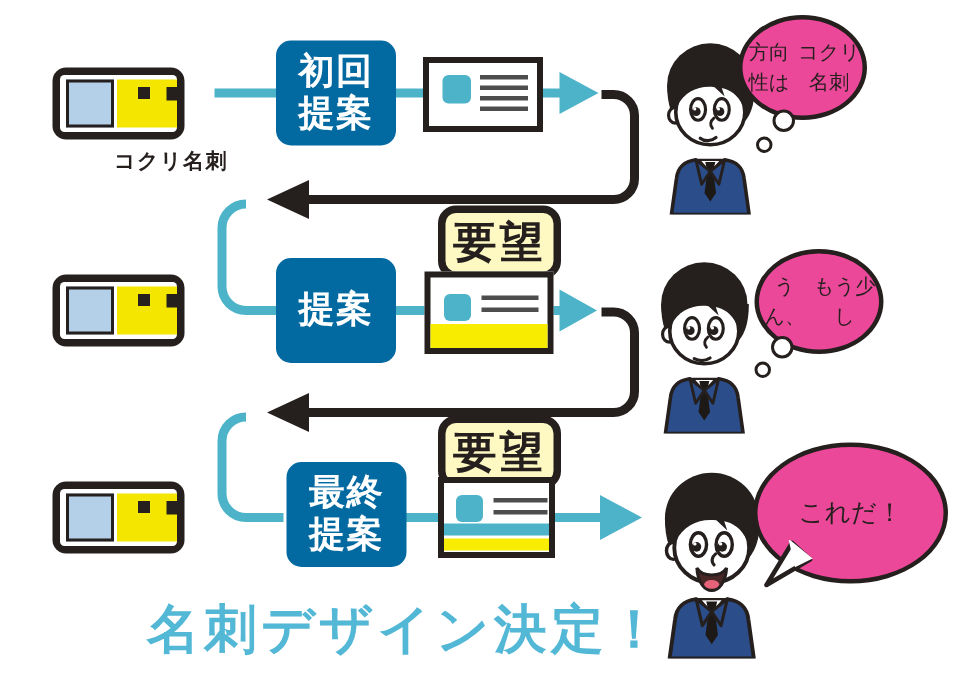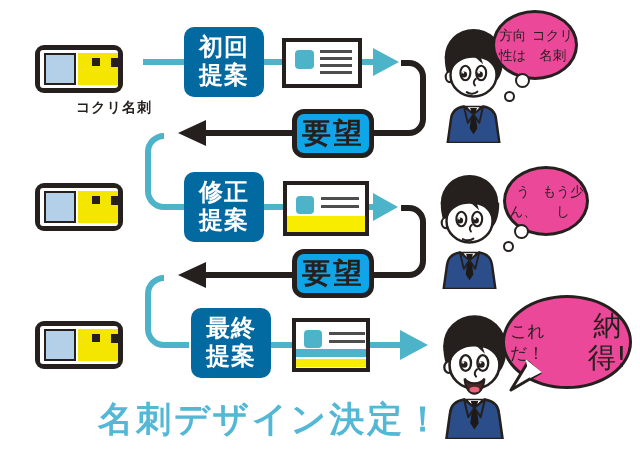--- a/index.html
+++ b/index.html
@@ -17,23 +17,23 @@
   .logo-dot{position:absolute;left:14px;top:5px;width:8px;height:8px;background:#251f1e;}
   .logo-notch{position:absolute;right:0;top:5px;width:7px;height:9px;background:#251f1e;}
   .logo-label{position:absolute;width:88px;text-align:right;font-size:14px;font-weight:bold;color:#251f1e;letter-spacing:1px;z-index:2;margin-left:29px;}
 
   
   .tealbox{position:absolute;width:80px;height:70px;background:#0369a1;border-radius:10px;
     display:flex;flex-direction:column;align-items:center;justify-content:center;
     color:#fff;font-size:24px;font-weight:bold;line-height:1.15;z-index:2;letter-spacing:1px;}
 
   
-  .reqbox{position:absolute;width:82px;height:49px;background:#0ea5e9;border:5px solid #251f1e;border-radius:12px;
+  .reqbox{position:absolute;width:82px;height:49px;background:#fef9c3;border:5px solid #251f1e;border-radius:12px;
     display:flex;align-items:center;justify-content:center;color:#251f1e;
-    font-size:29px;font-weight:bold;z-index:2;letter-spacing:2px;box-sizing:border-box;}
+    font-size:29px;font-weight:bold;z-index:2;letter-spacing:2px;box-sizing:border-box;margin-top:28px;}
 
   
   .card{position:absolute;background:#fff;border:4px solid #251f1e;z-index:2;box-sizing:border-box;}
   .card-sq{position:absolute;background:#4db3c9;border-radius:4px;}
   .card-line{position:absolute;height:3px;background:#4d4d4d;}
   .stripe{position:absolute;left:0;right:0;}
 
   
   .char{position:absolute;z-index:1;}
   .cust-label{position:absolute;width:64px;text-align:center;font-size:15px;font-weight:bold;color:#251f1e;z-index:2;}
@@ -108,21 +108,20 @@
         <div class="logo-notch"></div>
       </div>
     </div>
   </div>
 
   <div class="tealbox" style="left:184px;top:27px;">
     <span>初回</span>
     <span>提案</span>
   </div>
   <div class="tealbox" style="left:184px;top:172px;">
-    <span>修正</span>
     <span>提案</span>
   </div>
   <div class="tealbox" style="left:191px;top:308px;">
     <span>最終</span>
     <span>提案</span>
   </div>
 
   <div class="reqbox" style="left:292px;top:109px;">
     <span>要望</span>
   </div>
@@ -206,21 +205,20 @@
 
   <div class="bubble b-sm" style="left:503px;top:166px;width:86px;height:70px;">
     <span>うん、</span>
     <span>もう少し</span>
   </div>
   <div class="trail" style="left:514px;top:224px;width:15px;height:15px;"></div>
   <div class="trail" style="left:503px;top:241px;width:11px;height:11px;"></div>
 
   <div class="bubble" style="left:502px;top:295px;width:130px;height:94px;gap:36px;">
     <span class="b3-l1">これだ！</span>
-    <span class="b3-l2">納得!</span>
   </div>
   <svg id="bubble3-tail" style="left:506px;top:360px;" width="36" height="34" viewBox="0 0 36 34">
     <path d="M22,2 L5,30 L34,13 Z" fill="#fff" stroke="#251f1e" stroke-width="3" stroke-linejoin="round"></path>
     <path d="M22,3 L33,12 L25,16 Z" fill="#fff" stroke="#fff" stroke-width="3"></path>
   </svg>
 
   <div class="headline" style="left:98px;top:396px;">名刺デザイン決定！</div>
 
 </div>
 

